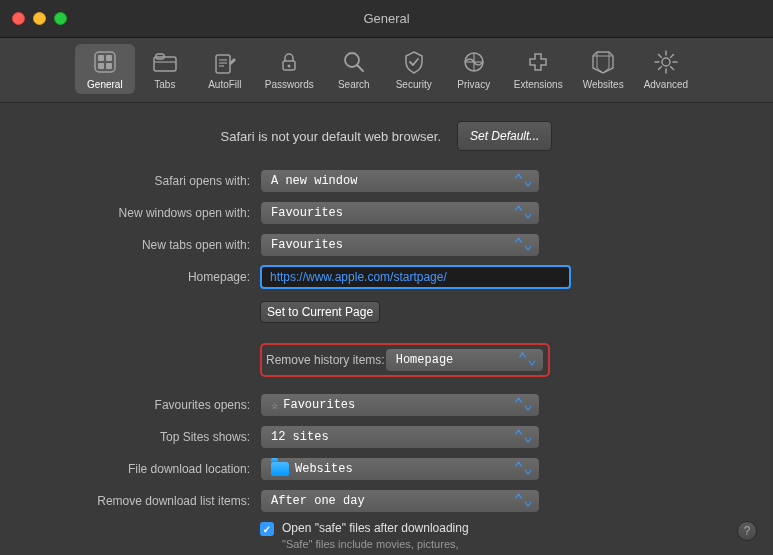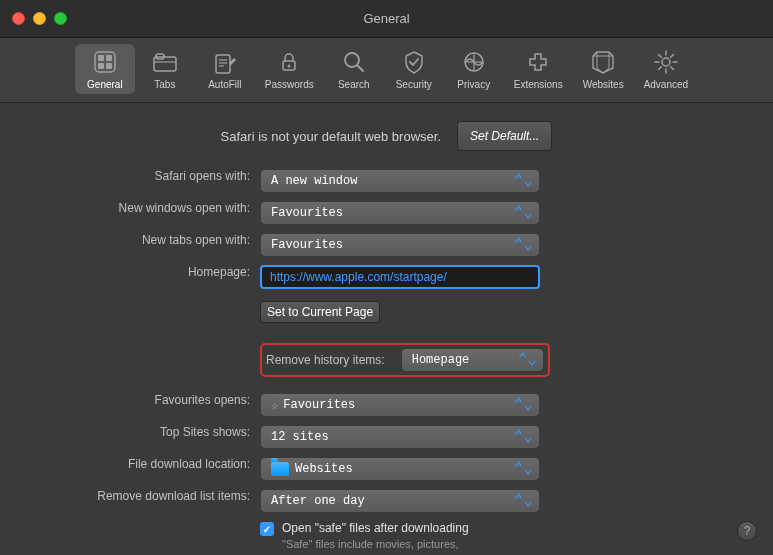--- a/index.html
+++ b/index.html
@@ -104,21 +104,21 @@
       border: 1px solid #2a2a2a;
       border-radius: 4px;
       color: #ffffff;
       padding: 7px 12px;
       cursor: pointer;
       font-size: 12px;
       font-style: italic;
     }
     .form-row {
       display: flex;
-      align-items: flex-start;
+      align-items: center;
       margin-bottom: 8px;
     }
     .form-label {
       text-align: right;
       color: #c0c0c0;
       font-size: 12px;
       flex: 0 0 220px;
       padding-right: 10px;
     }
     .form-control {
@@ -151,21 +151,21 @@
       right: 6px;
       top: 50%;
       transform: translateY(-50%);
       color: #3399ff;
       font-size: 16px;
       line-height: 1;
     }
 
     
     .homepage-input {
-      width: 280px;
+      width: 311px;
       background: #1c1c1c;
       border: 2px solid #3399ff;
       border-radius: 4px;
       color: #4499ff;
       padding: 3px 8px;
       font-size: 12px;
       height: 24px;
       outline: none;
     }
 
@@ -462,21 +462,21 @@
     </div>
   </div>
 
   <div style="margin-bottom: 10px;">
     <button class="set-current-btn">Set to Current Page</button>
   </div>
 
   <div class="form-row" style="margin-bottom: 8px;">
     <div class="form-label" style="flex: 0 0 220px; text-align: right; padding-right: 10px; color: #c0c0c0; font-size: 12px;"></div>
     <div class="history-row" style="flex: 1; display: flex; align-items: center; max-width: 290px;">
-      <span style="flex: 0 0 0; text-align: right; color: #c0c0c0; font-size: 12px; white-space: nowrap; padding-right: 16px;">Remove history items:</span>
+      <span style="flex: 0 0 0; text-align: right; color: #c0c0c0; font-size: 12px; white-space: nowrap; padding-right: 0;">Remove history items:</span>
       <div class="select-wrapper" style="width: 200px;">
         <div class="fake-select">
           <span>Homepage</span>
           <span class="chevron">⌃⌄</span>
         </div>
       </div>
     </div>
   </div>
 
   <div class="form-row">

